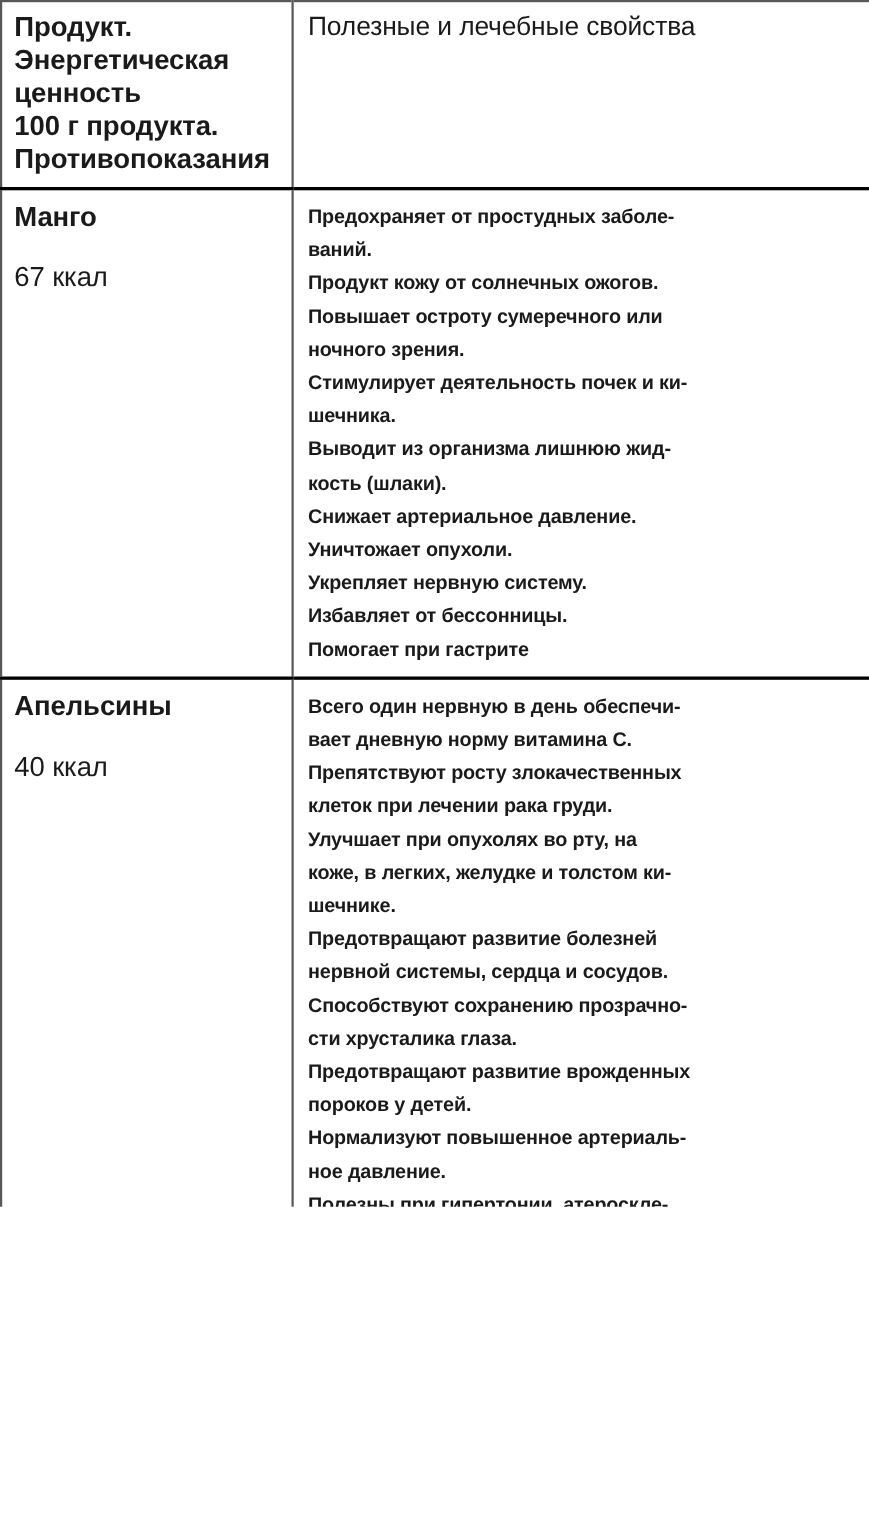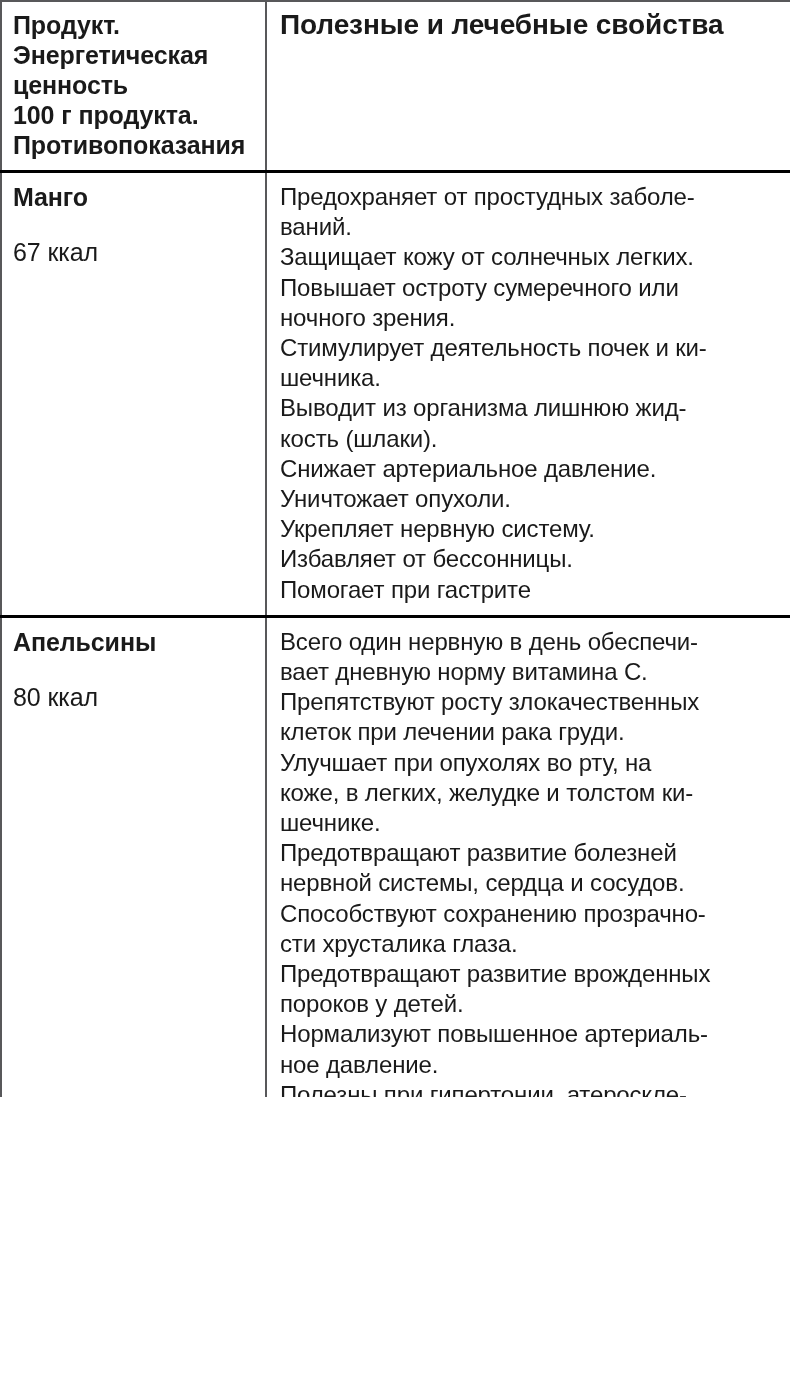--- a/index.html
+++ b/index.html
@@ -68,22 +68,22 @@
 
   
   .head-line {
     font-weight: bold;
     font-size: 25px;
     line-height: 30px;
     letter-spacing: -0.1px;
     white-space: nowrap;
   }
   .head-title {
-    font-weight: bold;
-    font-size: 28px;
+    font-weight: normal;
+    font-size: 24px;
     line-height: 30px;
     letter-spacing: -0.1px;
     white-space: nowrap;
   }
   .header-cell-inner { padding-top: 8px; }
 
   
   .product-name {
     font-weight: bold;
     font-size: 25px;
@@ -95,22 +95,22 @@
     font-weight: normal;
     font-size: 25px;
     line-height: 30px;
     letter-spacing: -0.1px;
     white-space: nowrap;
     margin-top: 25px;
   }
 
   
   .prop-line {
-    font-weight: normal;
-    font-size: 24px;
+    font-weight: bold;
+    font-size: 18px;
     line-height: 30.2px;
     letter-spacing: -0.15px;
     white-space: nowrap;
   }
 
   
   .row-lychee .prop-line,
   .row-lychee .product-name,
   .row-lychee .product-kcal {
     letter-spacing: -0.35px;
@@ -148,41 +148,41 @@
         <td class="cell cell-product">
           <div class="cell-inner">
             <div class="product-name">Манго</div>
             <div class="product-kcal">67 ккал</div>
           </div>
         </td>
         <td class="cell cell-props">
           <div class="cell-inner cell-inner-props">
             <div class="prop-line">Предохраняет от простудных заболе-</div>
             <div class="prop-line">ваний.</div>
-            <div class="prop-line">Защищает кожу от солнечных легких.</div>
+            <div class="prop-line">Продукт кожу от солнечных ожогов.</div>
             <div class="prop-line">Повышает остроту сумеречного или</div>
             <div class="prop-line">ночного зрения.</div>
             <div class="prop-line">Стимулирует деятельность почек и ки-</div>
             <div class="prop-line">шечника.</div>
             <div class="prop-line">Выводит из организма лишнюю жид-</div>
             <div class="prop-line">кость (шлаки).</div>
             <div class="prop-line">Снижает артериальное давление.</div>
             <div class="prop-line">Уничтожает опухоли.</div>
             <div class="prop-line">Укрепляет нервную систему.</div>
             <div class="prop-line">Избавляет от бессонницы.</div>
             <div class="prop-line">Помогает при гастрите</div>
           </div>
         </td>
       </tr>
 
       <tr class="row-sep row-orange">
         <td class="cell cell-product">
           <div class="cell-inner">
             <div class="product-name">Апельсины</div>
-            <div class="product-kcal">80 ккал</div>
+            <div class="product-kcal">40 ккал</div>
           </div>
         </td>
         <td class="cell cell-props">
           <div class="cell-inner cell-inner-props">
             <div class="prop-line">Всего один нервную в день обеспечи-</div>
             <div class="prop-line">вает дневную норму витамина С.</div>
             <div class="prop-line">Препятствуют росту злокачественных</div>
             <div class="prop-line">клеток при лечении рака груди.</div>
             <div class="prop-line">Улучшает при опухолях во рту, на</div>
             <div class="prop-line">коже, в легких, желудке и толстом ки-</div>

